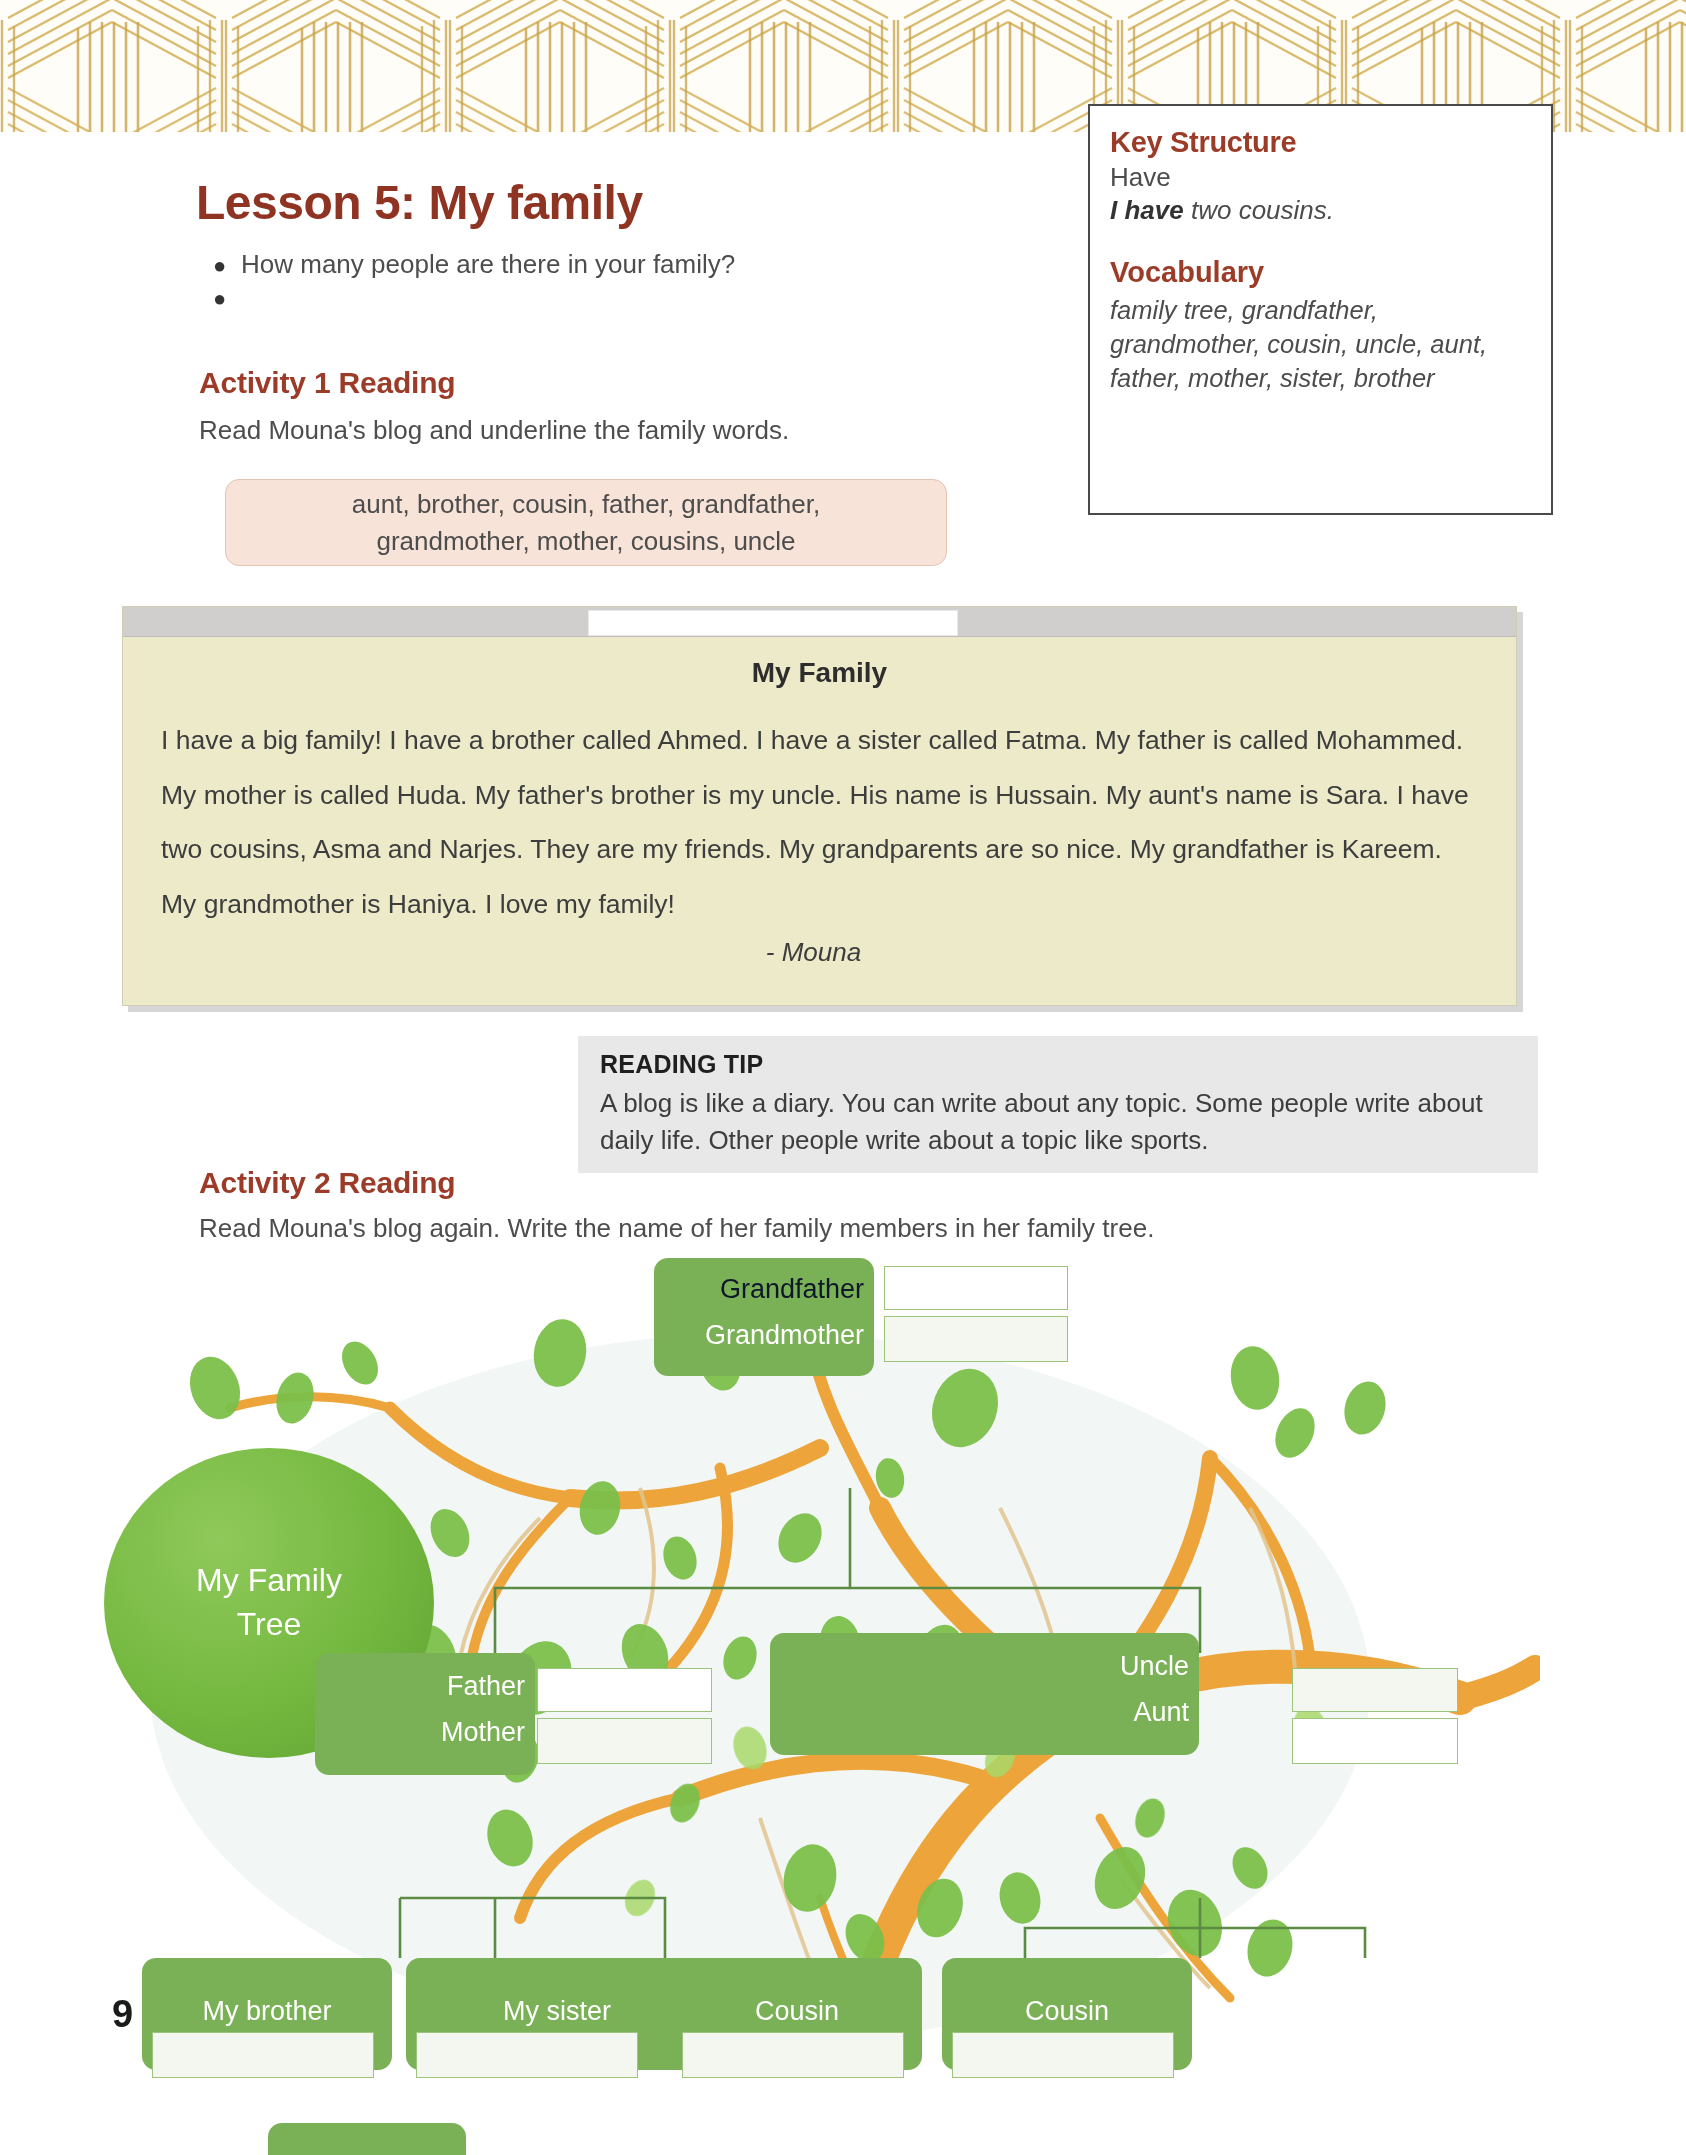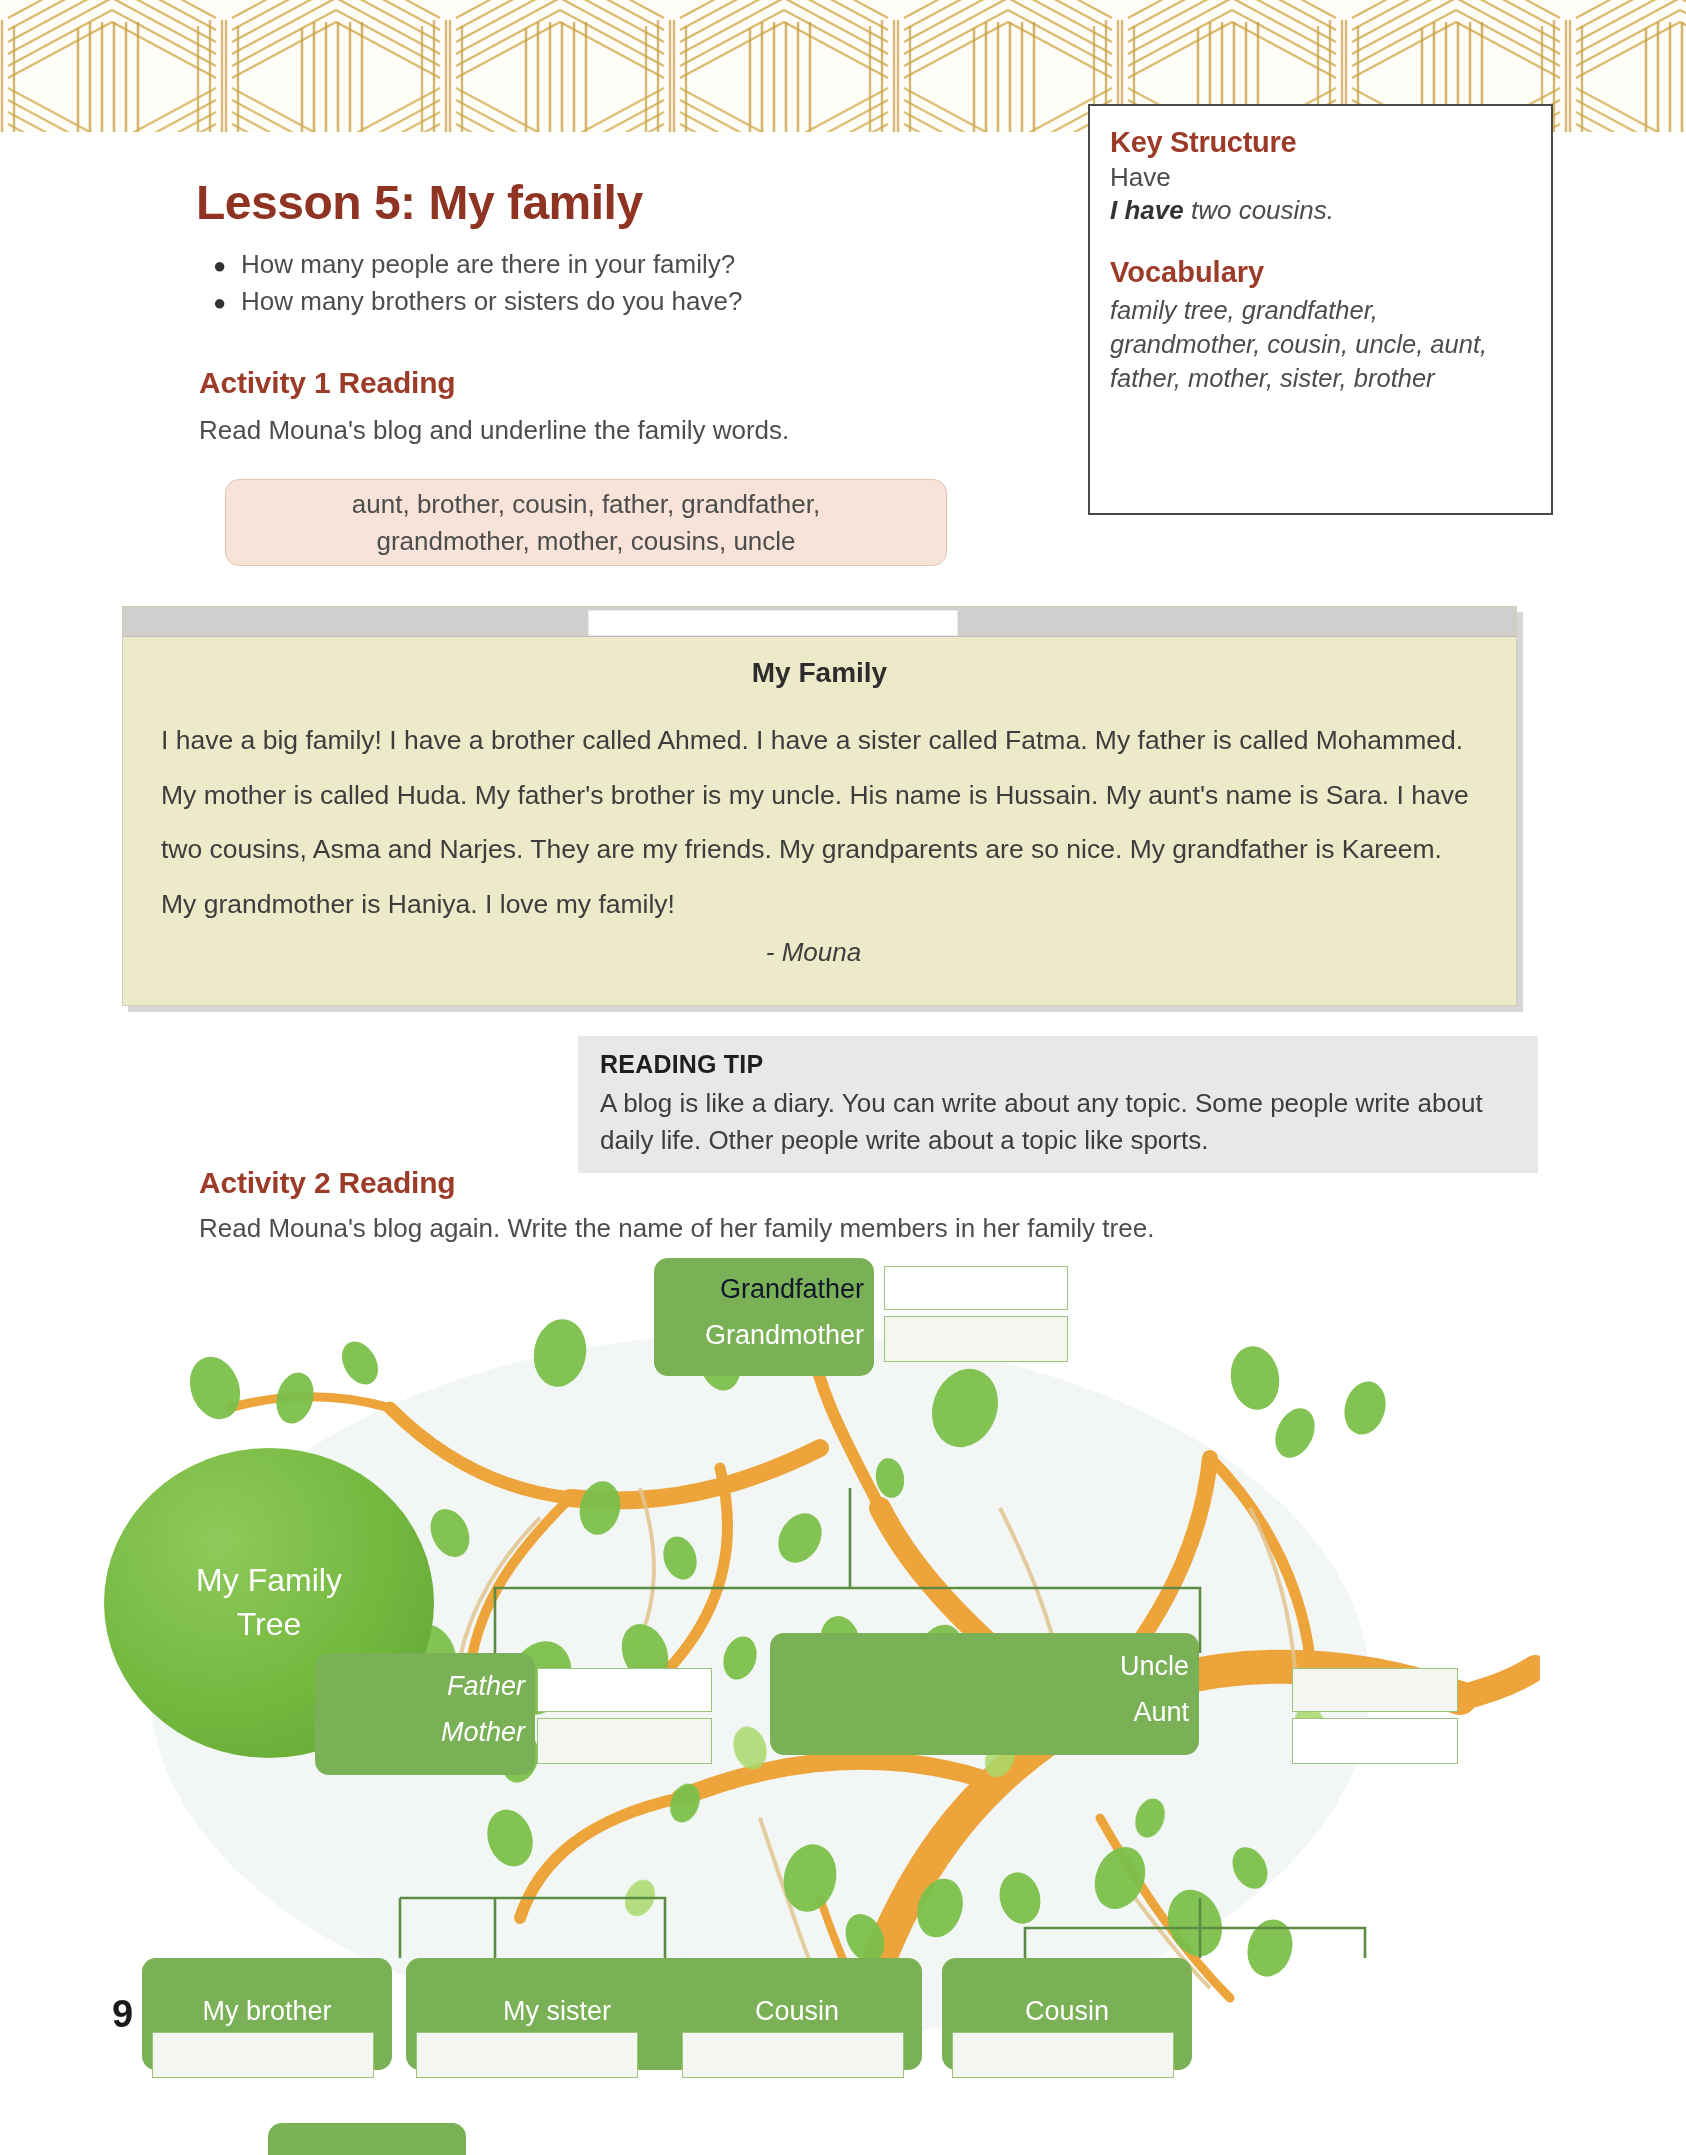--- a/index.html
+++ b/index.html
@@ -343,21 +343,20 @@
 
   <div class="lesson-title">Lesson 5: My family</div>
 
   <div class="intro-bullets">
     <div class="bullet-row">
       <span class="bullet-dot">●</span>
       <span>How many people are there in your family?</span>
     </div>
     <div class="bullet-row">
       <span class="bullet-dot">●</span>
-      <span>How many brothers or sisters do you have?</span>
     </div>
   </div>
 
   <div class="activity-head" id="act1-head">Activity 1 Reading</div>
   <div class="activity-sub" id="act1-sub">Read Mouna's blog and underline the family words.</div>
 
   <div class="word-bank">
     <div class="word-bank-text">
       <span>aunt, brother, cousin, father, grandfather,</span><br>
       <span>grandmother, mother, cousins, uncle</span>
@@ -474,21 +473,21 @@
       <span>Tree</span>
     </div>
 
     <div class="node-stack" style="left:534px; top:0px; width:220px; height:118px;">
       <div style="position:absolute; right:10px; top:16px; color:#0f172a; font-size:27px; white-space:nowrap;text-align:center;">Grandfather</div>
       <div style="position:absolute; right:10px; top:62px; color:#fff; font-size:27px; white-space:nowrap;">Grandmother</div>
     </div>
     <div class="node-input white" style="position:absolute; left:764px; top:8px; width:184px; height:44px;"></div>
     <div class="node-input" style="position:absolute; left:764px; top:58px; width:184px; height:46px;"></div>
 
-    <div class="node-stack" style="left:195px; top:395px; width:220px; height:122px;font-style:italic;">
+    <div class="node-stack" style="left:195px; top:395px; width:220px; height:122px;">
       <div style="position:absolute; right:10px; top:18px; color:#fff; font-size:27px; white-space:nowrap;">Father</div>
       <div style="position:absolute; right:10px; top:64px; color:#fff; font-size:27px; white-space:nowrap;">Mother</div>
     </div>
     <div class="node-input white" style="position:absolute; left:417px; top:410px; width:175px; height:44px;"></div>
     <div class="node-input" style="position:absolute; left:417px; top:460px; width:175px; height:46px;"></div>
 
     <div class="node-stack" style="left:650px; top:375px; width:429px; height:122px;">
       <div style="position:absolute; right:10px; top:18px; color:#fff; font-size:27px; white-space:nowrap;">Uncle</div>
       <div style="position:absolute; right:10px; top:64px; color:#fff; font-size:27px; white-space:nowrap;">Aunt</div>
     </div>

